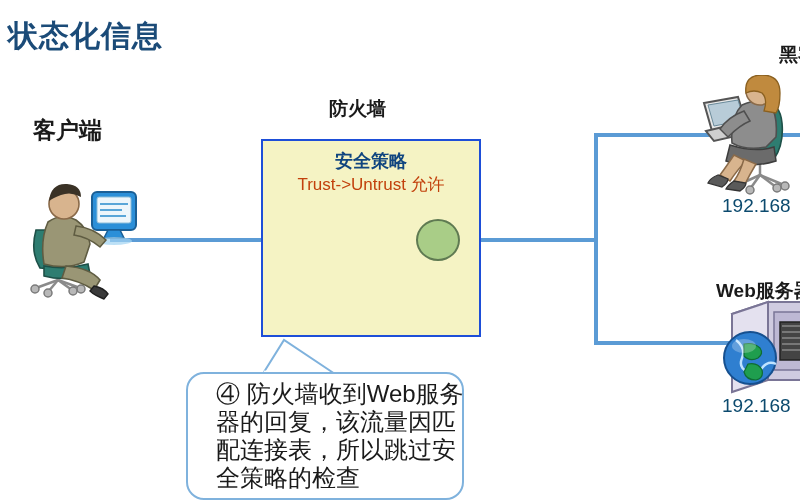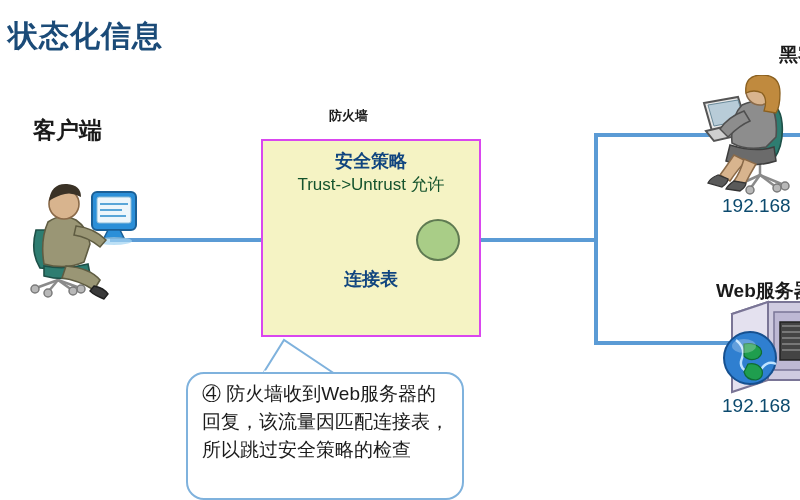--- a/index.html
+++ b/index.html
@@ -29,21 +29,21 @@
   }
 
   
   .caption {
     position: absolute;
     font-weight: bold;
     color: #1a1a1a;
     white-space: nowrap;
   }
   .caption-client { left: 33px;  top: 115px; font-size: 23px; }
-  .caption-firewall { left: 329px; top: 107px; font-size: 13px; }
+  .caption-firewall { left: 329px; top: 96px; font-size: 19px; }
   .caption-hacker { left: 779px; top: 42px;  font-size: 19px; }
   .caption-webserver { left: 716px; top: 278px; font-size: 19px; }
 
   
   .ip-label {
     position: absolute;
     font-family: Liberation Sans, sans-serif;
     font-size: 19px;
     color: #0c4a6e;
     white-space: nowrap;
@@ -61,38 +61,38 @@
   .line-v { width: 4px; }
 
   
   .firewall-box {
     position: absolute;
     left: 261px;
     top: 139px;
     width: 220px;
     height: 198px;
     background: #f5f3c4;
-    border: 2px solid #d946ef;
+    border: 2px solid #1d4ed8;
     box-sizing: border-box;
   }
   .fw-heading {
     position: absolute;
     width: 100%;
     text-align: center;
     font-size: 18px;
     font-weight: bold;
     color: #10457f;
     white-space: nowrap;
   }
   .fw-body {
     position: absolute;
     width: 100%;
     text-align: center;
     font-size: 17px;
-    color: #14532d;
+    color: #c2410c;
     white-space: nowrap;
   }
   .fw-policy-title { top: 8px; }
   .fw-policy-rule  { top: 32px; }
   .fw-session-title{ top: 126px; }
   .fw-session-row  { top: 150px; }
 
   .fw-indicator {
     position: absolute;
     left: 153px;
@@ -112,24 +112,24 @@
     top: 372px;
     width: 278px;
     height: 128px;
     border: 2px solid #7fb2dd;
     border-radius: 18px;
     background: #ffffff;
     box-sizing: border-box;
   }
   .callout-text {
     position: absolute;
-    left: 14px;
+    left: 28px;
     top: 6px;
     width: 250px;
-    font-size: 19px;
+    font-size: 24px;
     line-height: 28px;
     color: #1a1a1a;
     text-align: left;
   }
   .callout-tail {
     position: absolute;
     left: 262px;
     top: 338px;
     width: 78px;
     height: 40px;
@@ -193,21 +193,20 @@
   </svg>
 
   <div class="caption caption-client">客户端</div>
 
   <div class="caption caption-firewall">防火墙</div>
 
   <div class="firewall-box">
     <div class="fw-heading fw-policy-title">安全策略</div>
     <div class="fw-body fw-policy-rule">Trust-&gt;Untrust  允许</div>
     <div class="fw-indicator"></div>
-    <div class="fw-heading fw-session-title">连接表</div>
   </div>
 
   <svg class="art art-hacker" width="112" height="120" viewBox="0 0 112 120">
 
     <g stroke="#8a8a8a" stroke-width="2.5" fill="none">
       <line x1="70" y1="78" x2="70" y2="100"></line>
       <line x1="48" y1="110" x2="70" y2="100"></line>
       <line x1="94" y1="110" x2="70" y2="100"></line>
       <line x1="70" y1="100" x2="60" y2="114"></line>
       <line x1="70" y1="100" x2="86" y2="112"></line>

